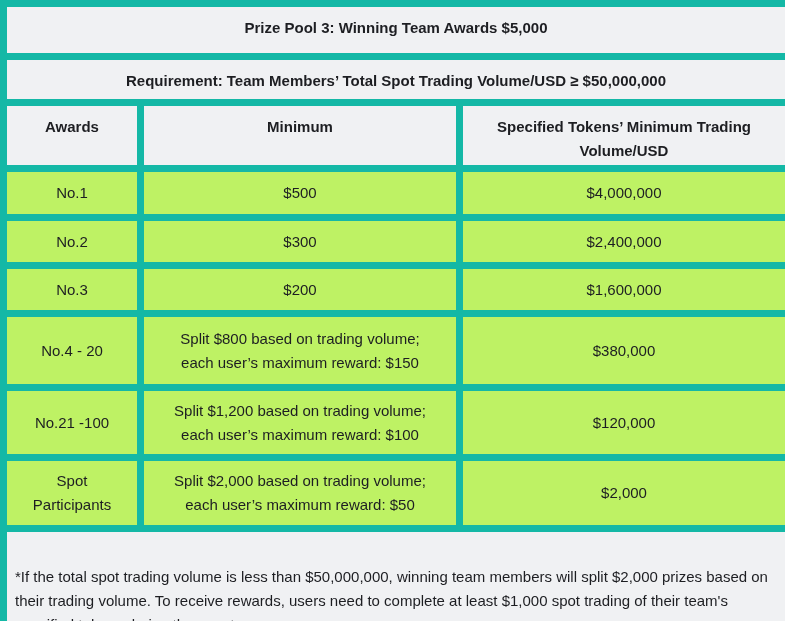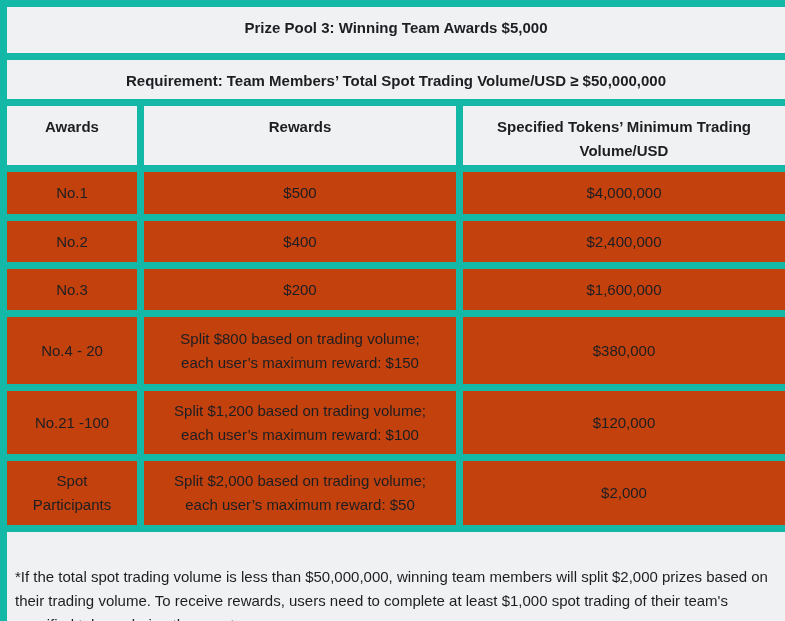--- a/index.html
+++ b/index.html
@@ -47,21 +47,21 @@
     vertical-align: top;
     padding-top: 9px;
   }
   
   tr.row-d1 { height: 49px; }
   tr.row-d2 { height: 48px; }
   tr.row-d3 { height: 48px; }
   tr.row-d4 { height: 74px; }
   tr.row-d5 { height: 70px; }
   tr.row-d6 { height: 71px; }
-  tr.row-data td { background: #c2410c; }
+  tr.row-data td { background: #bef264; }
   
   tr.row-foot { height: 93px; }
   tr.row-foot td {
     vertical-align: top;
     text-align: left;
     padding: 9px 8px;
   }
   .fn-text {
     max-width: 757px;
     white-space: normal;
@@ -86,34 +86,34 @@
     <tr class="row-title">
       <td colspan="3" class="gray bold">Prize Pool 3: Winning Team Awards $5,000</td>
     </tr>
 
     <tr class="row-req">
       <td colspan="3" class="gray bold">Requirement: Team Members’ Total Spot Trading Volume/USD ≥ $50,000,000</td>
     </tr>
 
     <tr class="row-head">
       <td class="gray bold">Awards</td>
-      <td class="gray bold">Rewards</td>
+      <td class="gray bold">Minimum</td>
       <td class="gray bold">Specified Tokens’ Minimum Trading
 Volume/USD</td>
     </tr>
 
     <tr class="row-data row-d1">
       <td>No.1</td>
       <td>$500</td>
       <td>$4,000,000</td>
     </tr>
 
     <tr class="row-data row-d2">
       <td>No.2</td>
-      <td>$400</td>
+      <td>$300</td>
       <td>$2,400,000</td>
     </tr>
 
     <tr class="row-data row-d3">
       <td>No.3</td>
       <td>$200</td>
       <td>$1,600,000</td>
     </tr>
 
     <tr class="row-data row-d4">

